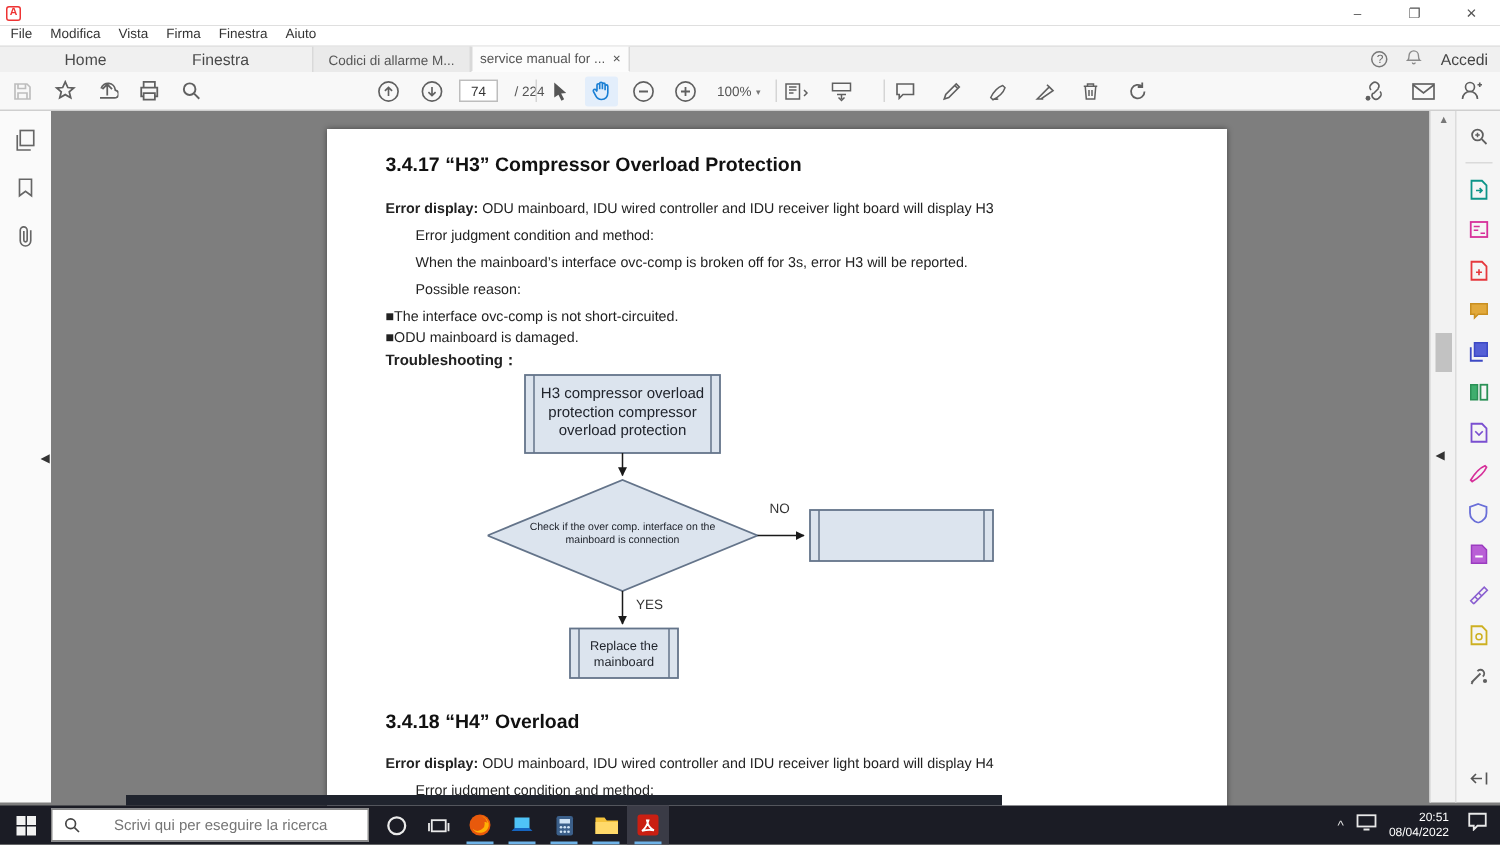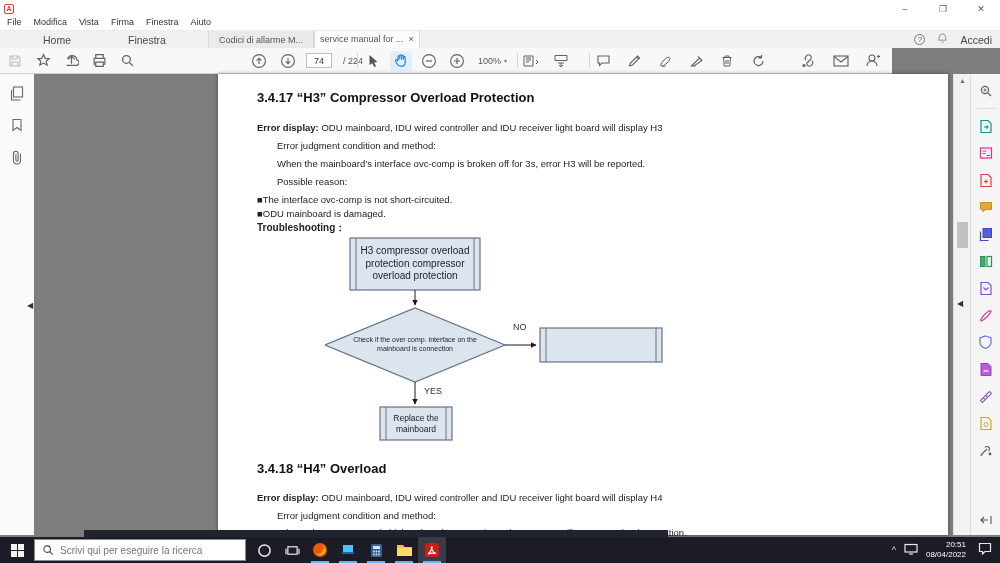--- a/index.html
+++ b/index.html
@@ -26,42 +26,42 @@
     display:flex; align-items:stretch; font-size:10.5px; color:#4a4a4a; }
   .apptab { padding:0 14px; display:flex; align-items:center;margin-left:29px; }
   .doctab { width:106px; display:flex; align-items:center; justify-content:center; gap:5px;
     font-size:9px; color:#555; border-left:1px solid #d9d9d9; border-right:1px solid #d9d9d9; background:#eaeaea; }
   .doctab.active { background:#fcfcfc; border-bottom:1px solid #fcfcfc; }
   .tabbar-right { position:absolute; right:8px; top:0; height:17px; display:flex; align-items:center; gap:12px; }
   .qicon { width:11px; height:11px; border:1px solid #777; border-radius:50%; font-size:8px;
     display:flex; align-items:center; justify-content:center; color:#666; }
 
   
-  .toolbar { position:absolute; left:0; top:48px; width:892px; height:26px; background:#f8f8f8;
+  .toolbar { position:absolute; left:0; top:48px; width:1000px; height:26px; background:#f8f8f8;
     border-bottom:1px solid #cfcfcf; }
   .tgroup { position:absolute; top:0; height:25px; display:flex; align-items:center; }
   .ticon { width:22px; height:20px; display:flex; align-items:center; justify-content:center; color:#606060; }
   .ticon svg { display:block; }
   .ticon.disabled { color:#bdbdbd; }
   .ticon.active-tool { color:#1a7fd4; background:#e3eefb; border-radius:2px; }
   .tdivider { width:1px; height:15px; background:#d5d5d5; margin:0 5px; }
   .pageinput { width:26px; height:15px; font-size:9px; text-align:center; border:1px solid #bdbdbd;
     background:#fff; color:#333; font-family:"Liberation Sans",sans-serif; }
   .pagetotal { font-size:9px; color:#555; margin-left:4px; }
   .zoomsel { font-size:9px; color:#555; display:flex; align-items:center; gap:3px; margin-left:4px; }
   .caret { font-size:6px; color:#777; }
 
   
   .leftrail { position:absolute; left:0; top:74px; width:34px; height:461px; background:#fafafa; }
   .lricon { width:34px; height:26px; display:flex; align-items:center; justify-content:center; color:#666; margin-top:6px; }
   .paddle { position:absolute; font-size:8px; color:#333; line-height:8px; }
 
   
   .docarea { position:absolute; left:34px; top:74px; width:919px; height:461px; background:#7e7e7e; }
-  .page { position:absolute; left:184px; top:0; width:730px; height:461px; background:#fff;
+  .page { position:absolute; left:184px; top:12px; width:600px; height:461px; background:#fff;
     box-shadow:0 0 4px rgba(0,0,0,.45);text-decoration:underline; }
   .ptext { position:absolute; font-size:9.5px; color:#222; white-space:nowrap; }
   .ph1 { position:absolute; font-size:13px; font-weight:bold; color:#111; white-space:nowrap; }
   .pbold { font-weight:bold; }
 
   
   .flow { position:absolute; left:107px; top:162px; width:340px; height:212px; }
   .flow svg { position:absolute; left:0; top:0; }
   .fc-label { position:absolute; text-align:center; color:#20242c; line-height:1.25;
     display:flex; align-items:center; justify-content:center; }
@@ -83,21 +83,21 @@
   
   .sliver { position:absolute; left:84px; top:530px; width:584px; height:7px; background:#20242e; }
 
   
   .taskbar { position:absolute; left:0; top:537px; width:1000px; height:26px; background:#1b1c25;
     display:flex; align-items:center; }
   .startbtn { width:34px; height:26px; display:flex; align-items:center; justify-content:center; }
   .winlogo { display:grid; grid-template-columns:6px 6px; grid-template-rows:6px 6px; gap:1px; }
   .winlogo div { background:#f2f2f2; }
   .tsearch { width:212px; height:22px; background:#fff; border:1px solid #8a8a8a; display:flex;
-    align-items:center; gap:6px; padding-left:7px; }
+    align-items:center; gap:22px; padding-left:7px; }
   .tsearch input { border:none; outline:none; font-size:10px; color:#333; width:170px;
     font-family:"Liberation Sans",sans-serif; background:transparent; }
   .tbicon { width:28px; height:26px; display:flex; align-items:center; justify-content:center; position:relative; }
   .tbicon .runline { position:absolute; bottom:0; left:5px; right:5px; height:2px; background:#6fb3e8; }
   .tbicon.activeapp { background:#3a3b46; }
   .tray { position:absolute; right:0; top:0; height:26px; display:flex; align-items:center; gap:8px; padding-right:8px; }
   .trayclock { color:#fff; font-size:8px; text-align:right; line-height:1.25; }
   .traychev { color:#ddd; font-size:9px; }
 </style>
 </head>

